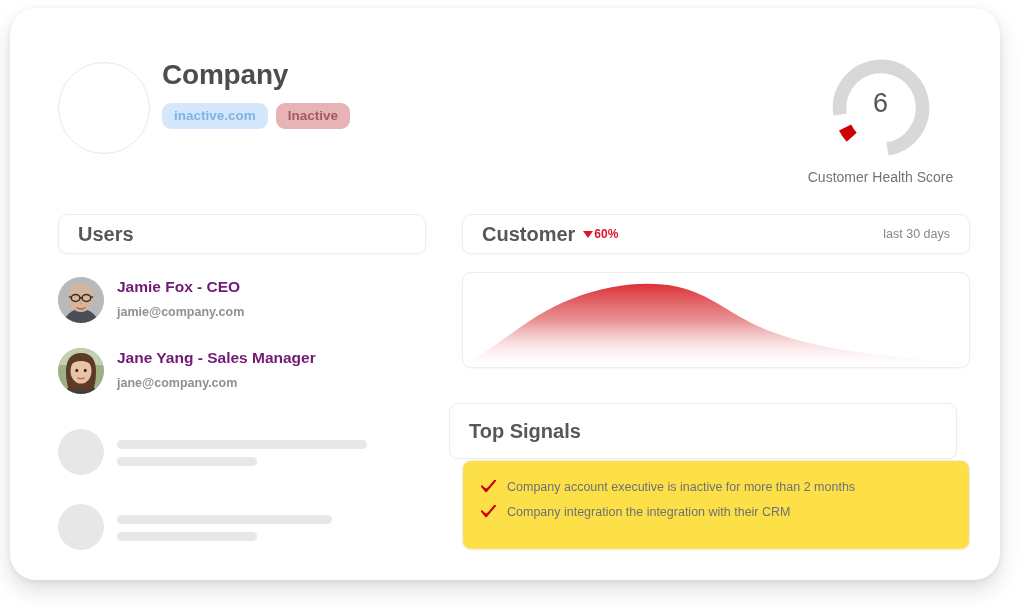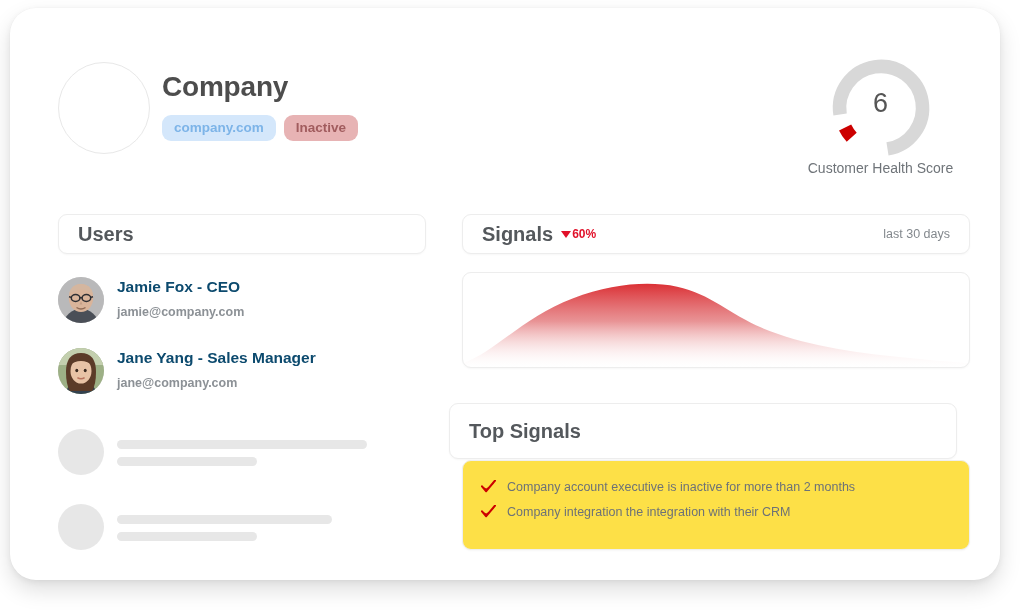--- a/index.html
+++ b/index.html
@@ -43,21 +43,21 @@
     height: 112px;
   }
   .company-logo-circle {
     position: absolute;
     left: 0; top: 6px;
     width: 92px; height: 92px;
     border-radius: 50%;
     border: 1px solid #e8e8e8;
     background: #ffffff;
   }
-  .header-text { position: absolute; left: 104px; top: 12px; }
+  .header-text { position: absolute; left: 104px; top: 0; }
   .company-title {
     font-size: 28px;
     font-weight: bold;
     color: #4d4d4d;
     letter-spacing: -0.2px;
     line-height: 38px;
   }
   .badge-row { margin-top: 9px; display: flex; gap: 8px; align-items: center; }
   .badge {
     display: inline-block;
@@ -81,20 +81,21 @@
   .gauge-svg { display: block; margin: 0 auto; }
   .gauge-value {
     position: absolute;
     left: 0; right: 0;
     top: 34px;
     font-size: 27px;
     color: #555555;
     line-height: 1;
   }
   .gauge-label {
+    margin-top: 9px;
     font-size: 14px;
     color: #6f7479;
     white-space: nowrap;
   }
 
   
   .section-head {
     position: absolute;
     background: #ffffff;
     border: 1px solid #ededed;
@@ -120,21 +121,21 @@
     width: 46px; height: 46px;
     border-radius: 50%;
     overflow: hidden;
     background: #d8d8d8;
   }
   .user-name {
     position: absolute;
     left: 59px; top: 0;
     font-size: 15.5px;
     font-weight: bold;
-    color: #0c4a6e;
+    color: #701a75;
     line-height: 20px;
     white-space: nowrap;
   }
   .user-email {
     position: absolute;
     left: 59px; top: 27px;
     font-size: 12.5px;
     font-weight: bold;
     color: #8c9196;
     line-height: 16px;
@@ -212,21 +213,21 @@
 <body>
 
 <div id="app">
   <div class="card-root">
 
     <div class="header">
       <div class="company-logo-circle"></div>
       <div class="header-text">
         <div class="company-title">Company</div>
         <div class="badge-row">
-          <span class="badge badge-domain">company.com</span>
+          <span class="badge badge-domain">inactive.com</span>
           <span class="badge badge-status">Inactive</span>
         </div>
       </div>
     </div>
 
     <div class="gauge-wrap">
       <svg class="gauge-svg" width="104" height="104" viewBox="0 0 104 104">
 
         <path d="M 22.7 81.3 A 41.5 41.5 0 1 1 81.3 81.3" fill="none" stroke="#d8d8d8" stroke-width="13.5" stroke-linecap="butt" transform="rotate(36 52 52)"></path>
 
@@ -284,21 +285,21 @@
       <div class="sk-bar sk-bar-2" style="width:140px"></div>
     </div>
     <div class="skeleton-row" style="top:496px">
       <div class="sk-circle"></div>
       <div class="sk-bar sk-bar-1" style="width:215px"></div>
       <div class="sk-bar sk-bar-2" style="width:140px"></div>
     </div>
 
     <div class="section-head activity-head">
       <span class="activity-head-left">
-        <span class="section-head-title">Signals</span>
+        <span class="section-head-title">Customer</span>
         <span class="activity-delta">
           <span class="tri-down"></span>
           <span>60%</span>
         </span>
       </span>
       <span class="activity-range">last 30 days</span>
     </div>
 
     <div class="chart-card">
       <svg class="chart-svg" viewBox="0 0 508 96" preserveAspectRatio="none">

